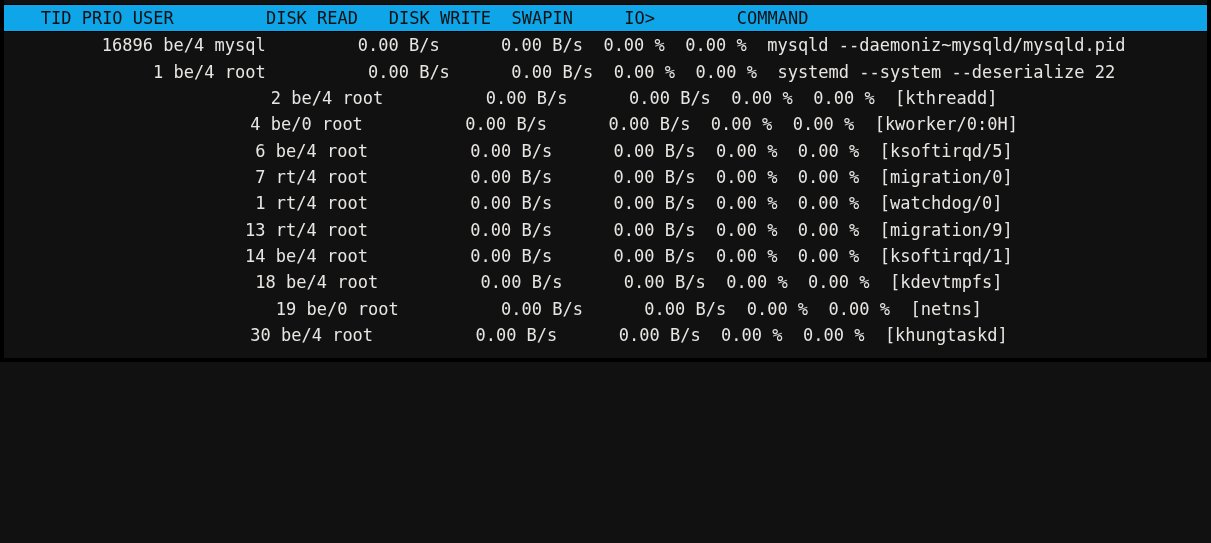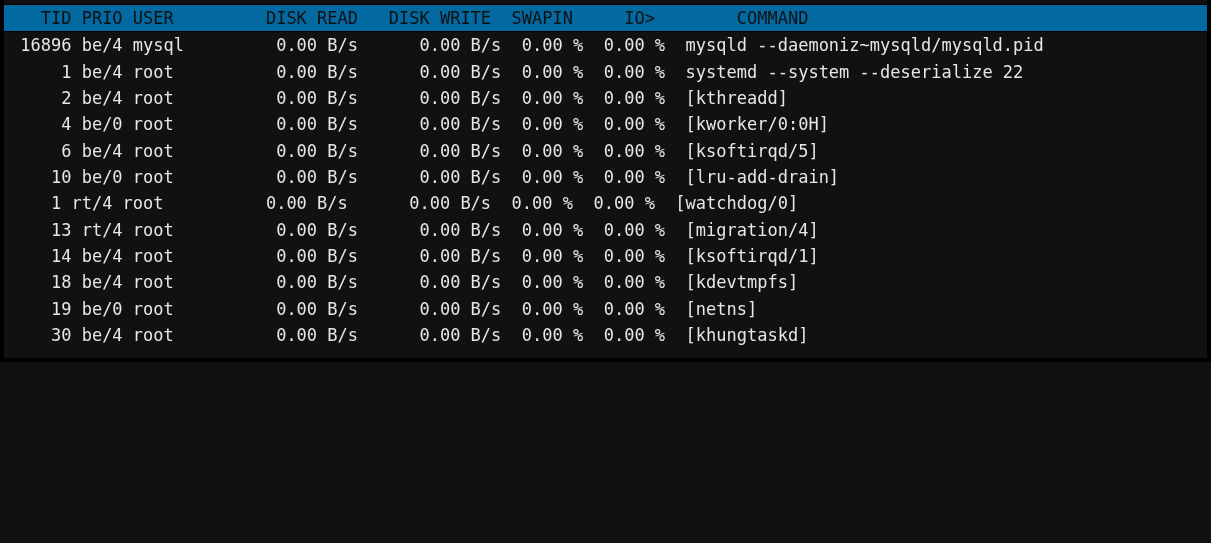--- a/index.html
+++ b/index.html
@@ -14,47 +14,47 @@
     overflow: hidden;
   }
   .iotop {
     padding: 4px 0 10px 0;
     background: #111;
     border: 4px solid #000;
     border-top: none;
     box-sizing: border-box;
   }
   .header-row {
-    background: #0369a1;
+    background: #0ea5e9;
     color: #111;
     font-weight: 400;
     padding: 0 0 0 6px;
     white-space: pre;
     border-top: 1px solid #000;
     border-bottom: 1px solid #000;
   }
-  .rows { padding-left: 6px; }
+  .rows { padding-left: 6px; text-align: center; }
   .row {
     white-space: pre;
     color: #e8e6e3;
   }
 </style>
 </head>
 <body>
 
 <div class="iotop">
   <div class="header-row"><span>   TID </span><span>PRIO </span><span>USER       </span><span>  DISK READ  </span><span> DISK WRITE  </span><span>SWAPIN  </span><span>   IO&gt;     </span><span>   COMMAND</span></div>
   <div class="rows">
 
   <div class="row"><span> 16896 </span><span>be/4 </span><span>mysql      </span><span>   0.00 B/s   </span><span>   0.00 B/s  </span><span>0.00 %  </span><span>0.00 %  </span><span>mysqld --daemoniz~mysqld/mysqld.pid</span></div>
       <div class="row"><span>     1 </span><span>be/4 </span><span>root       </span><span>   0.00 B/s   </span><span>   0.00 B/s  </span><span>0.00 %  </span><span>0.00 %  </span><span>systemd --system --deserialize 22</span></div>
       <div class="row"><span>     2 </span><span>be/4 </span><span>root       </span><span>   0.00 B/s   </span><span>   0.00 B/s  </span><span>0.00 %  </span><span>0.00 %  </span><span>[kthreadd]</span></div>
       <div class="row"><span>     4 </span><span>be/0 </span><span>root       </span><span>   0.00 B/s   </span><span>   0.00 B/s  </span><span>0.00 %  </span><span>0.00 %  </span><span>[kworker/0:0H]</span></div>
       <div class="row"><span>     6 </span><span>be/4 </span><span>root       </span><span>   0.00 B/s   </span><span>   0.00 B/s  </span><span>0.00 %  </span><span>0.00 %  </span><span>[ksoftirqd/5]</span></div>
-      <div class="row"><span>    10 </span><span>be/0 </span><span>root       </span><span>   0.00 B/s   </span><span>   0.00 B/s  </span><span>0.00 %  </span><span>0.00 %  </span><span>[lru-add-drain]</span></div>
+      <div class="row"><span>     7 </span><span>rt/4 </span><span>root       </span><span>   0.00 B/s   </span><span>   0.00 B/s  </span><span>0.00 %  </span><span>0.00 %  </span><span>[migration/0]</span></div>
       <div class="row"><span>    1 </span><span>rt/4 </span><span>root       </span><span>   0.00 B/s   </span><span>   0.00 B/s  </span><span>0.00 %  </span><span>0.00 %  </span><span>[watchdog/0]</span></div>
-      <div class="row"><span>    13 </span><span>rt/4 </span><span>root       </span><span>   0.00 B/s   </span><span>   0.00 B/s  </span><span>0.00 %  </span><span>0.00 %  </span><span>[migration/4]</span></div>
+      <div class="row"><span>    13 </span><span>rt/4 </span><span>root       </span><span>   0.00 B/s   </span><span>   0.00 B/s  </span><span>0.00 %  </span><span>0.00 %  </span><span>[migration/9]</span></div>
       <div class="row"><span>    14 </span><span>be/4 </span><span>root       </span><span>   0.00 B/s   </span><span>   0.00 B/s  </span><span>0.00 %  </span><span>0.00 %  </span><span>[ksoftirqd/1]</span></div>
       <div class="row"><span>    18 </span><span>be/4 </span><span>root       </span><span>   0.00 B/s   </span><span>   0.00 B/s  </span><span>0.00 %  </span><span>0.00 %  </span><span>[kdevtmpfs]</span></div>
       <div class="row"><span>    19 </span><span>be/0 </span><span>root       </span><span>   0.00 B/s   </span><span>   0.00 B/s  </span><span>0.00 %  </span><span>0.00 %  </span><span>[netns]</span></div>
       <div class="row"><span>    30 </span><span>be/4 </span><span>root       </span><span>   0.00 B/s   </span><span>   0.00 B/s  </span><span>0.00 %  </span><span>0.00 %  </span><span>[khungtaskd]</span></div>
     </div>
 </div>
 
 </body></html>

